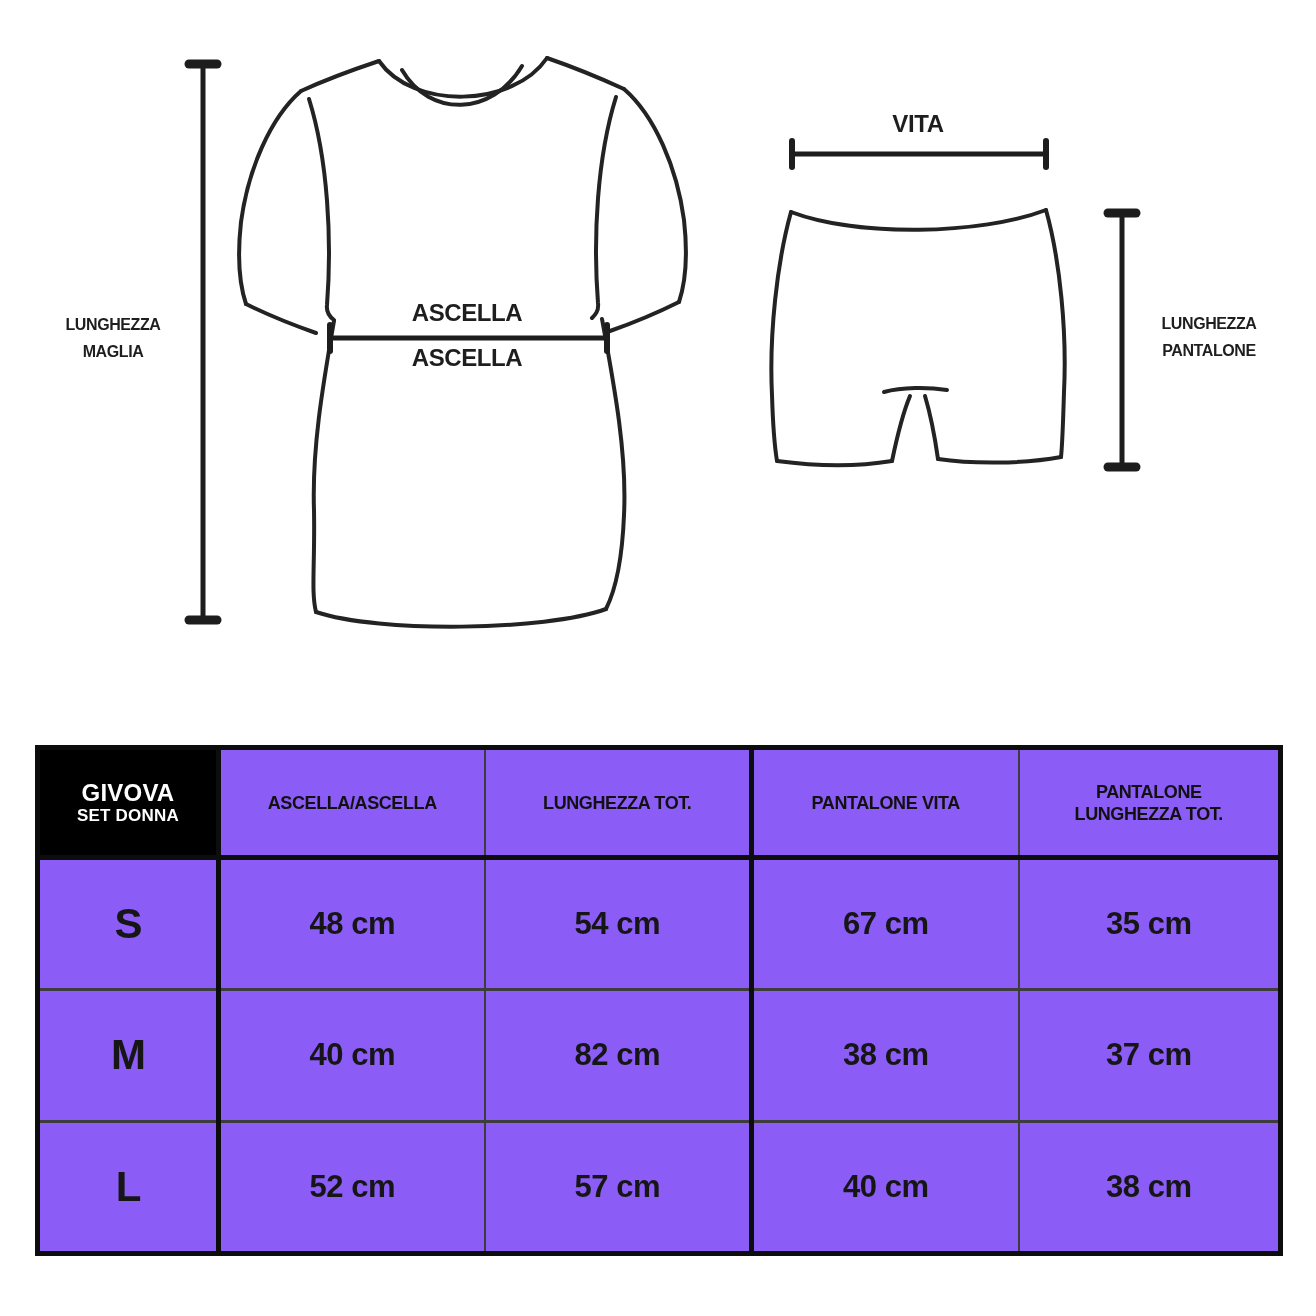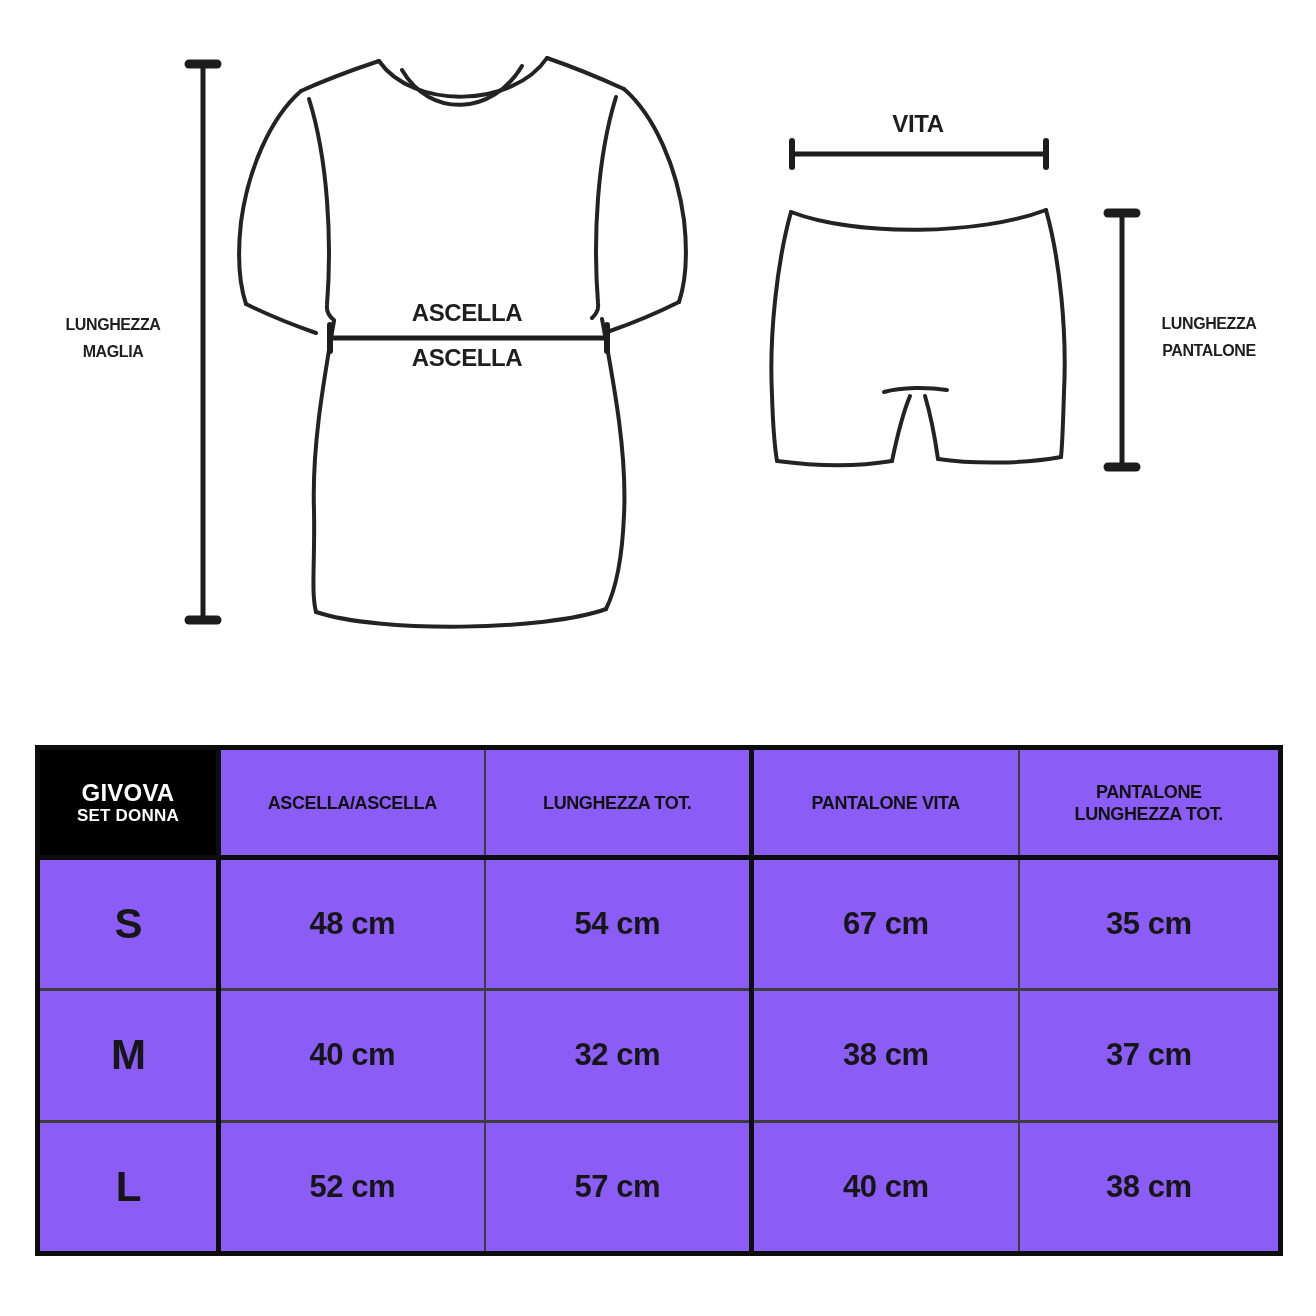--- a/index.html
+++ b/index.html
@@ -171,21 +171,21 @@
       <tr>
         <td class="size-cell cdiv-thick">S</td>
         <td class="value-cell cdiv-thin">48 cm</td>
         <td class="value-cell cdiv-thick">54 cm</td>
         <td class="value-cell cdiv-thin">67 cm</td>
         <td class="value-cell">35 cm</td>
       </tr>
       <tr>
         <td class="size-cell cdiv-thick">M</td>
         <td class="value-cell cdiv-thin">40 cm</td>
-        <td class="value-cell cdiv-thick">32 cm</td>
+        <td class="value-cell cdiv-thick">82 cm</td>
         <td class="value-cell cdiv-thin">38 cm</td>
         <td class="value-cell">37 cm</td>
       </tr>
       <tr>
         <td class="size-cell cdiv-thick">L</td>
         <td class="value-cell cdiv-thin">52 cm</td>
         <td class="value-cell cdiv-thick">57 cm</td>
         <td class="value-cell cdiv-thin">40 cm</td>
         <td class="value-cell">38 cm</td>
       </tr>

